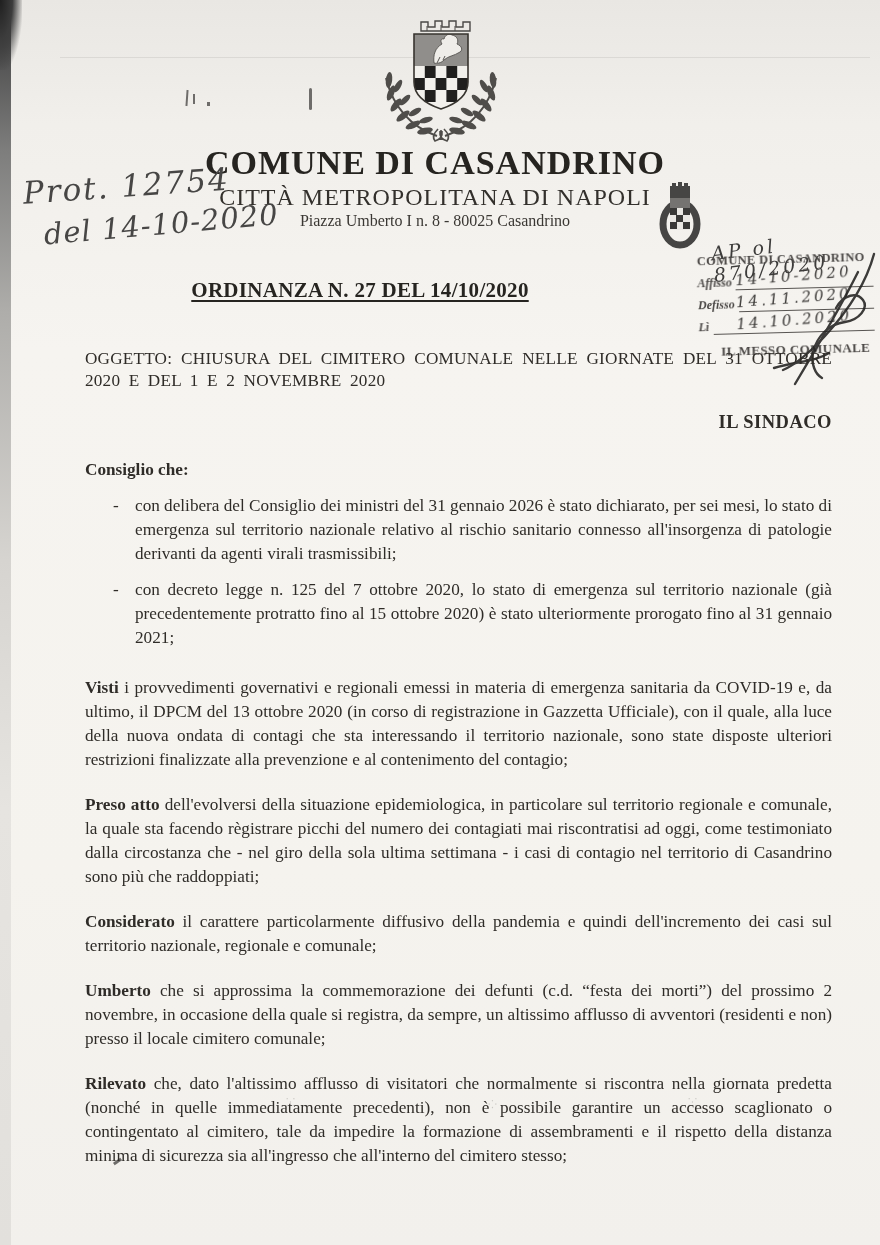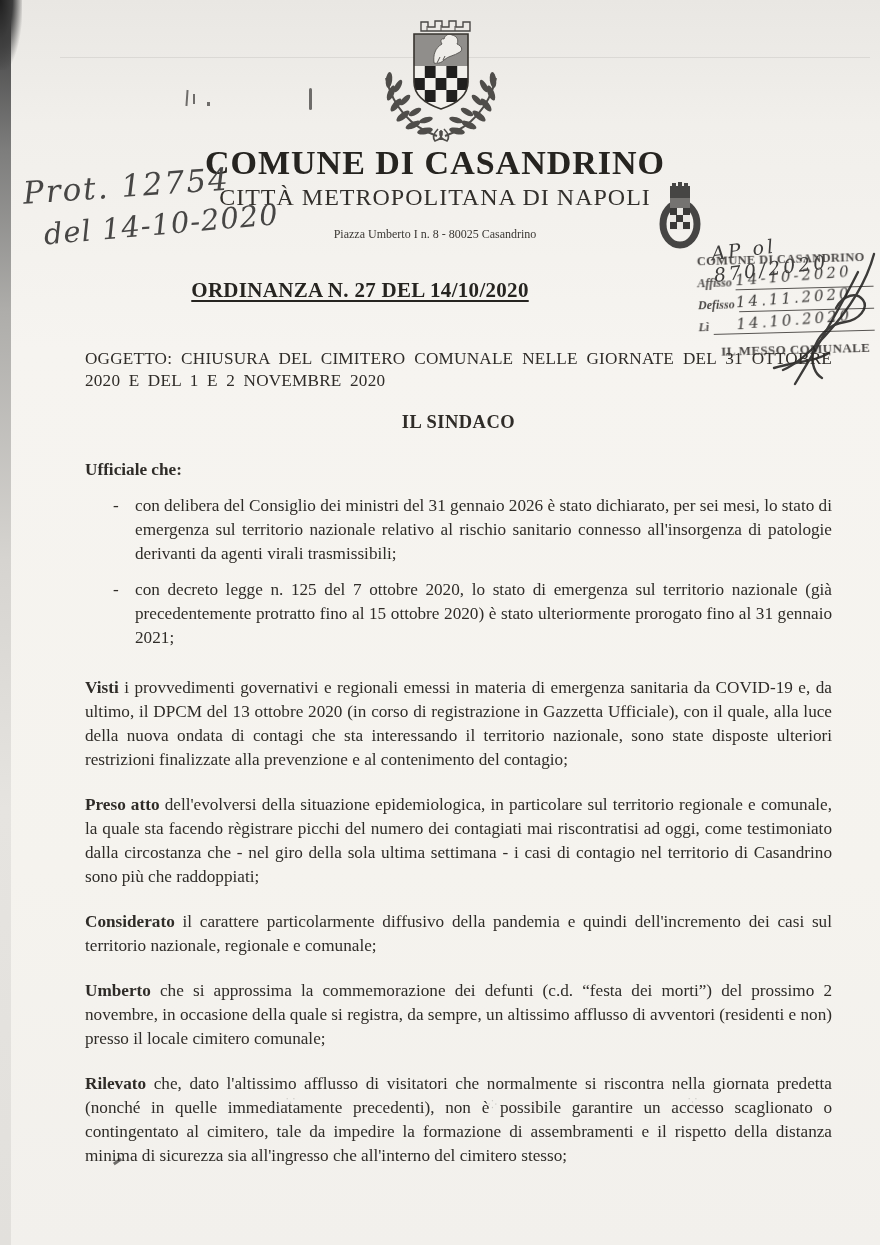--- a/index.html
+++ b/index.html
@@ -15,21 +15,21 @@
     background:radial-gradient(ellipse at 0 0,#1f1f1f 0%,#3c3c3c 40%,transparent 75%);}
   .scan-line{position:absolute;left:60px;top:57px;width:810px;height:1px;background:#dbd9d5;}
   .smudge{position:absolute;color:#c9c7c3;font-size:11px;filter:blur(.6px);}
   .tickmark{position:absolute;background:#6e6c6a;filter:blur(.4px);}
 
   
   .crest{position:absolute;left:375px;top:8px;}
   .header{position:absolute;left:0;right:10px;top:144px;text-align:center;}
   .header .commune{font-size:34px;font-weight:bold;letter-spacing:1px;color:#262420;}
   .header .metro{font-size:24px;margin-top:2px;letter-spacing:1px;color:#33302c;font-family:Liberation Serif, serif;}
-  .header .address{font-size:12px;margin-top:16px;color:#3a3733;font-family:Liberation Serif, serif;}
+  .header .address{font-size:16px;margin-top:1px;color:#3a3733;font-family:Liberation Serif, serif;}
   .ordinanza{position:absolute;left:0;right:160px;top:278px;text-align:center;
     font-size:21px;font-weight:bold;color:#262420;}
   .ordinanza span{text-decoration:underline;text-underline-offset:3px;letter-spacing:.3px;}
 
   
   .hand{font-family:"DejaVu Serif", serif;font-style:italic;color:#474645;}
   .prot{position:absolute;left:24px;top:166px;transform:rotate(-4deg);}
   .prot .l1{font-size:31px;letter-spacing:2px;}
   .prot .l2{font-size:29px;letter-spacing:1px;margin-left:18px;margin-top:6px;transform:rotate(-1deg);}
 
@@ -47,21 +47,21 @@
   .stamp-hand{position:absolute;left:38px;top:-7px;font-family:"DejaVu Serif",serif;font-style:italic;
     font-size:15px;letter-spacing:3px;transform:rotate(-3deg);color:#3b3937;white-space:nowrap;}
   .stamp .officer{font-weight:bold;font-size:13px;margin-top:9px;margin-left:22px;letter-spacing:.4px;
     filter:blur(.25px);}
   .signature{position:absolute;left:716px;top:250px;}
 
   
   .doc{position:absolute;left:85px;top:348px;width:747px;font-size:17.2px;line-height:24px;
     text-align:justify;color:#2f2c28;}
   .subject{line-height:22px;word-spacing:4px;letter-spacing:.2px;}
-  .sindaco{text-align:center;font-weight:bold;font-size:18.5px;margin-top:18px;letter-spacing:.5px;}
+  .sindaco{text-align:right;font-weight:bold;font-size:18.5px;margin-top:18px;letter-spacing:.5px;}
   .premise-label{font-weight:bold;margin-top:24px;}
   .bullet{display:flex;margin-top:12px;}
   .bullet .marker{width:22px;margin-left:28px;flex:none;}
   .bullet .btext{flex:1;text-align:justify;}
   .para{margin-top:21px;}
   .lead{font-weight:bold;}
 </style>
 </head>
 <body>
 
@@ -195,21 +195,21 @@
   <div class="doc">
 
     <div class="subject">
       <span class="subj-label">OGGETTO:</span>
       <span> </span>
       <span>CHIUSURA DEL CIMITERO COMUNALE NELLE GIORNATE DEL 31 OTTOBRE 2020 E DEL 1 E 2 NOVEMBRE 2020</span>
     </div>
 
     <div class="sindaco">IL SINDACO</div>
 
-    <div class="premise-label">Ufficiale che:</div>
+    <div class="premise-label">Consiglio che:</div>
 
     <div class="bullet">
       <span class="marker">-</span>
       <span class="btext">con delibera del Consiglio dei ministri del 31 gennaio 2026 è stato dichiarato, per sei mesi, lo stato di emergenza sul territorio nazionale relativo al rischio sanitario connesso all'insorgenza di patologie derivanti da agenti virali trasmissibili;</span>
     </div>
     <div class="bullet">
       <span class="marker">-</span>
       <span class="btext">con decreto legge n. 125 del 7 ottobre 2020, lo stato di emergenza sul territorio nazionale (già precedentemente protratto fino al 15 ottobre 2020) è stato ulteriormente prorogato fino al 31 gennaio 2021;</span>
     </div>
 

